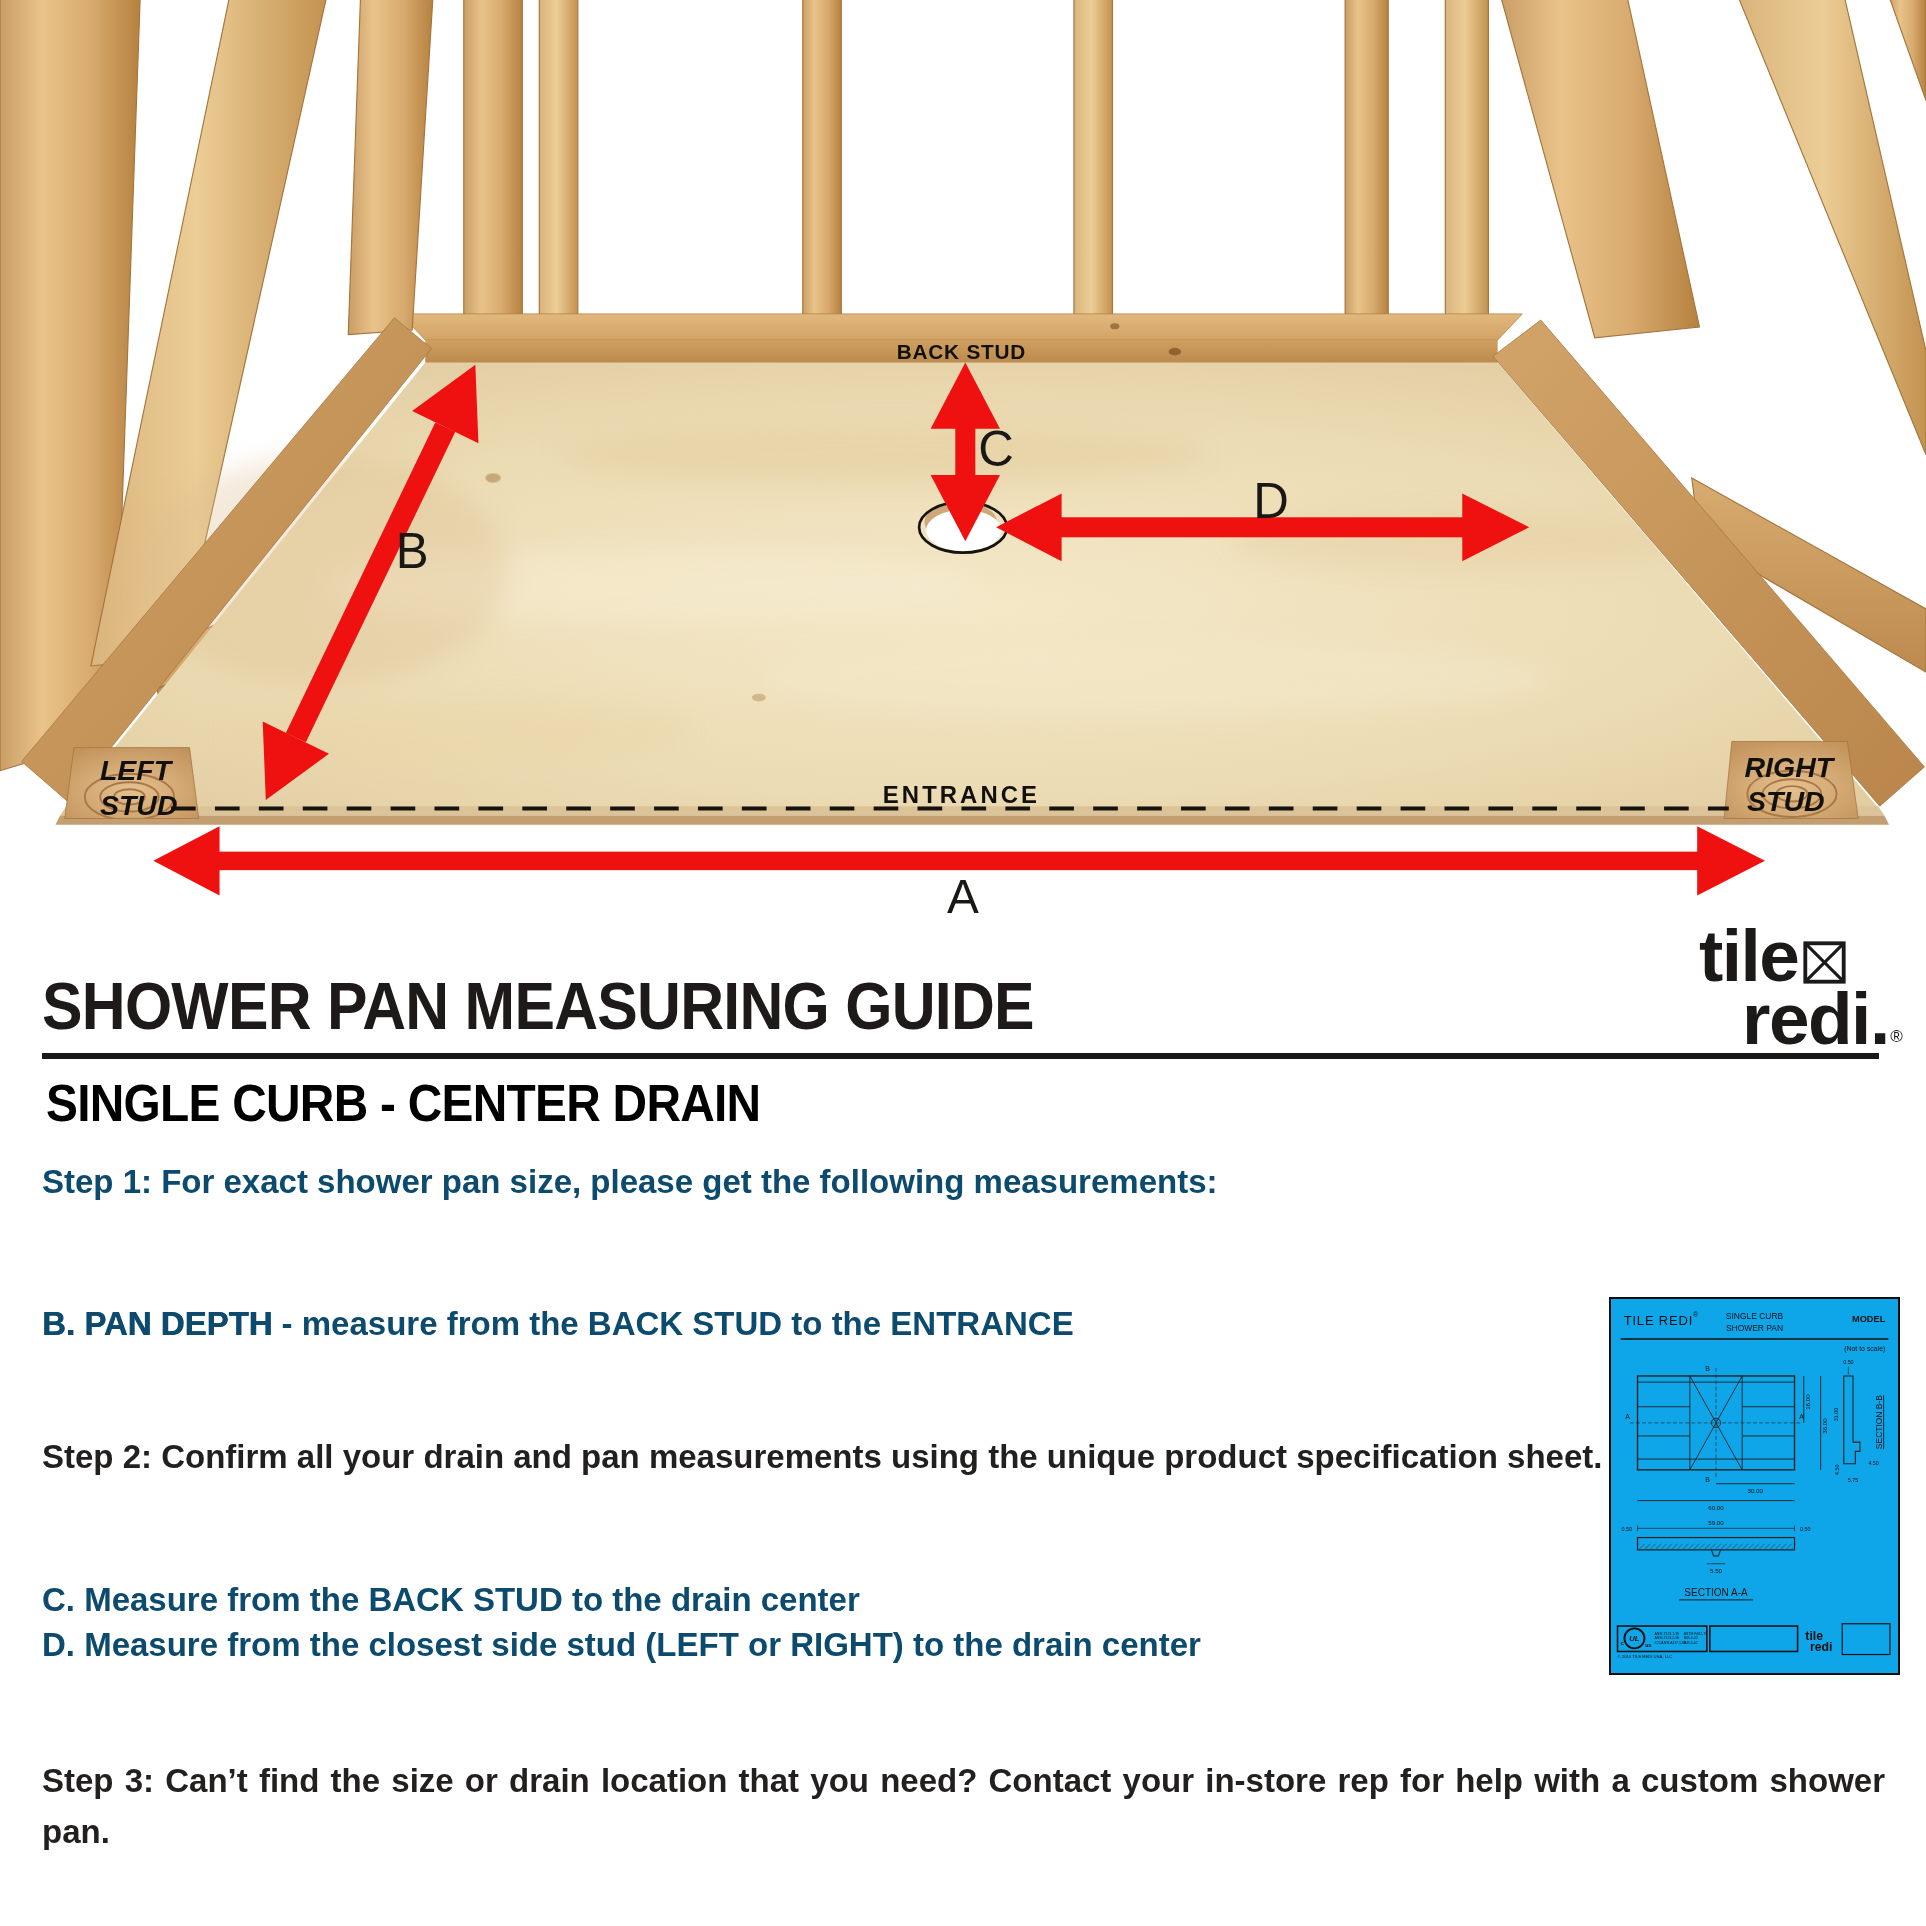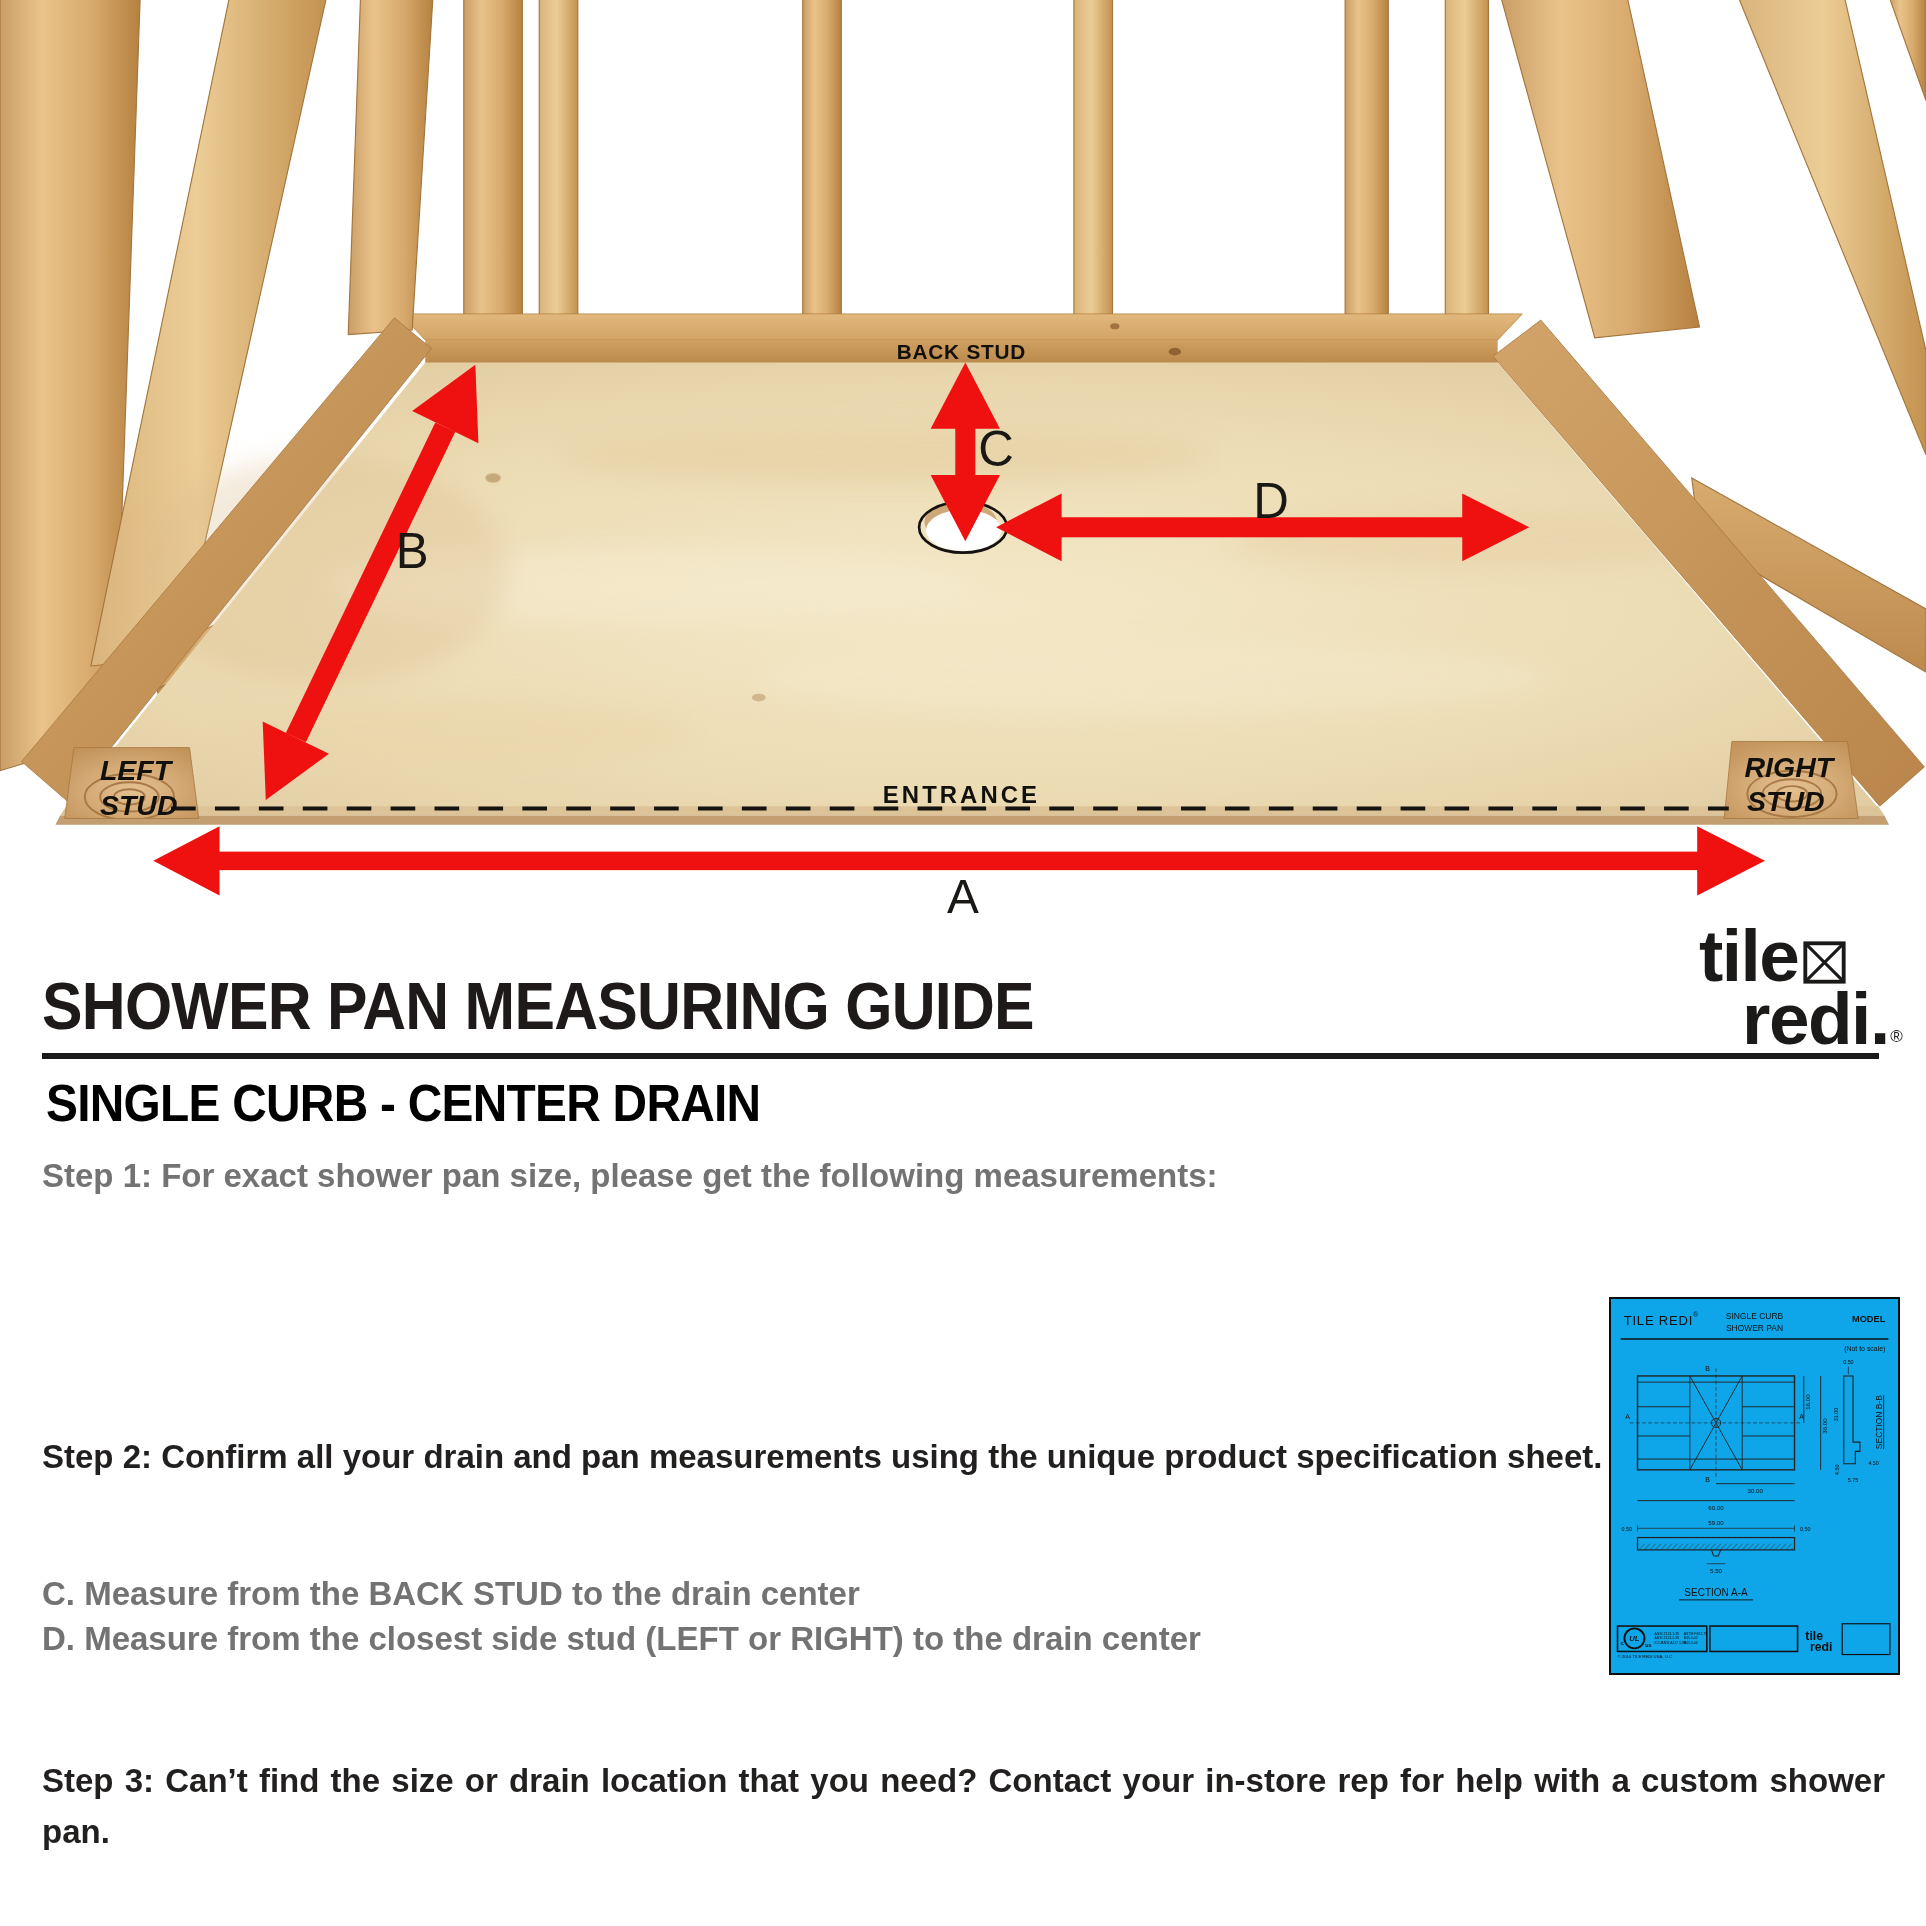--- a/index.html
+++ b/index.html
@@ -7,21 +7,21 @@
   .page{position:absolute;top:0;left:0;width:1926px;height:1924px;background:#fff;overflow:hidden;}
   .abs{position:absolute;}
   svg text{font-family:"Liberation Sans",sans-serif;}
   .scene-label{font-weight:bold;fill:#12100d;}
   .dim-letter{font-weight:400;fill:#1a1815;}
   .stud-label{font-weight:bold;font-style:italic;fill:#12100d;}
   .title{left:42px;top:968px;font-size:66px;font-weight:bold;letter-spacing:-0.8px;white-space:nowrap;color:#1d1a19;}
   .squeeze{display:inline-block;transform:scaleX(.92);transform-origin:0 0;}
   .rule{left:42px;top:1053px;width:1837px;height:6.2px;background:#1b1918;}
   .subtitle{left:46px;top:1073px;font-size:52px;font-weight:bold;letter-spacing:-0.8px;white-space:nowrap;color:#000000;}
-  .bodyline{font-size:33px;font-weight:bold;white-space:nowrap;color:#737373;}
+  .bodyline{font-size:33px;font-weight:bold;white-space:nowrap;color:#0c4a6e;margin-top:6px;}
   .para{font-size:33px;font-weight:bold;text-align:justify;text-align-last:left;color:#221f1f;}
   .lead{text-shadow:0.6px 0 0 currentColor;}
   .logo{left:1699px;top:926px;width:200px;color:#1c1a19;}
   .logo-row1{display:flex;align-items:flex-end;}
   .logo-word{font-size:73px;font-weight:bold;letter-spacing:-1.5px;line-height:0.82;}
   .logo-icon{margin-left:4.6px;margin-bottom:1.5px;}
   .logo-row2{margin-left:43px;margin-top:3.1px;display:flex;align-items:baseline;}
   .logo-reg{font-size:17px;margin-left:1.5px;align-self:flex-end;margin-bottom:1.5px;}
   .specbox{left:1609px;top:1297px;width:287px;height:374px;border:2.3px solid #0d0d0d;background:#0ea5e9;box-sizing:content-box;text-align:center;}
 </style>
@@ -207,20 +207,23 @@
       <span class="logo-reg">®</span>
     </div>
   </div>
 
   <div class="abs title"><span class="squeeze">SHOWER PAN MEASURING GUIDE</span></div>
   <div class="abs rule"></div>
   <div class="abs subtitle"><span class="squeeze">SINGLE CURB - CENTER DRAIN</span></div>
 
   <div class="abs bodyline" style="left:42px;top:1157px;">Step 1: For exact shower pan size, please get the following measurements:</div>
 
+  <div class="abs bodyline" style="left:42px;top:1299px;">
+    <span class="lead">B. PAN DEPTH</span><span> - measure from the BACK STUD to the ENTRANCE</span>
+  </div>
 
   <div class="abs para" style="left:42px;top:1433px;width:1566px;line-height:47px;">Step 2: Confirm all your drain and pan measurements using the unique product specification sheet.</div>
 
   <div class="abs bodyline" style="left:42px;top:1575px;">C. Measure from the BACK STUD to the drain center</div>
   <div class="abs bodyline" style="left:42px;top:1620px;">D. Measure from the closest side stud (LEFT or RIGHT) to the drain center</div>
 
   <div class="abs para" style="left:42px;top:1755px;width:1843px;line-height:51px;">Step 3: Can’t find the size or drain location that you need? Contact your in-store rep for help with a custom shower pan.</div>
 
   <div class="abs specbox">
     <svg width="287" height="374" viewBox="0 0 372 486">

